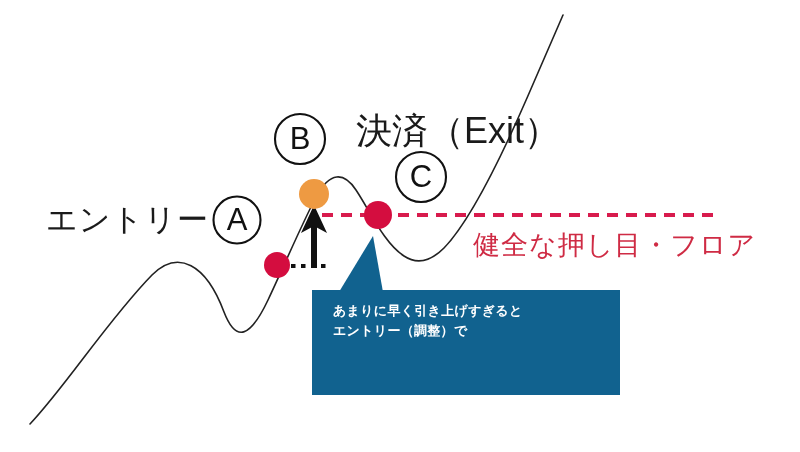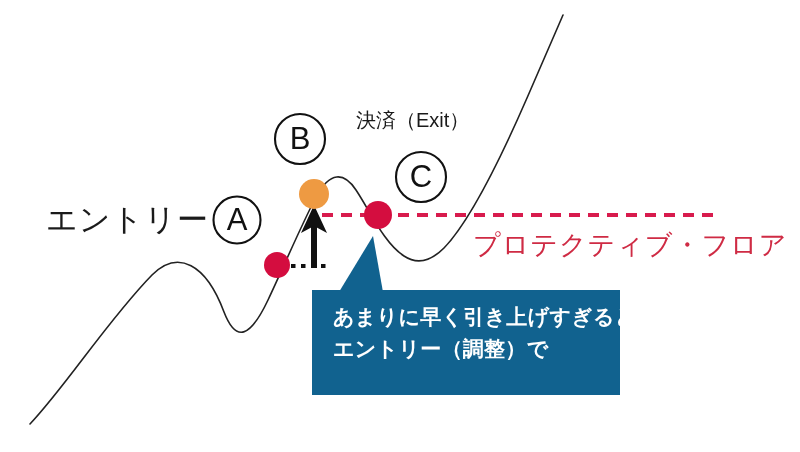--- a/index.html
+++ b/index.html
@@ -31,21 +31,21 @@
   #entry-label {
     left: 46px;
     top: 199px;
     font-size: 31px;
     letter-spacing: 1px;
     text-align: center;
   }
   #exit-label {
     left: 356px;
     top: 107px;
-    font-size: 20px;
+    font-size: 36px;
     letter-spacing: 0px;
   }
   #floor-label {
     position: absolute;
     left: 473px;
     top: 227px;
     font-size: 27px;
     letter-spacing: 1px;
     color: #cf2b44;
     white-space: nowrap;
@@ -57,21 +57,21 @@
     text-align: center;
     line-height: 1;
     font-weight: 400;
   }
   #callout-text {
     position: absolute;
     left: 333px;
     top: 301px;
     width: 280px;
     color: #ffffff;
-    font-size: 21px;
+    font-size: 13px;
     font-weight: bold;
     line-height: 1.52;
     letter-spacing: 0.3px;
   }
   #callout-text div { white-space: nowrap; }
 </style>
 </head>
 <body>
 
 <div id="stage">
@@ -108,21 +108,21 @@
 
     <circle cx="277" cy="265" r="13" fill="#D40D3F"></circle>
     <circle cx="314" cy="194" r="15" fill="#EE9A42"></circle>
     <circle cx="378" cy="215" r="14" fill="#D40D3F"></circle>
   </svg>
 
   <div class="label-txt" id="entry-label">エントリー</div>
 
   <div class="label-txt" id="exit-label">決済（Exit）</div>
 
-  <div id="floor-label">プロテクティブ・フロア</div>
+  <div id="floor-label">健全な押し目・フロア</div>
 
   <div class="marker-letter" style="left:222px; top:204px; width:30px;">A</div>
 
   <div class="marker-letter" style="left:285px; top:123px; width:30px;">B</div>
 
   <div class="marker-letter" style="left:406px; top:161px; width:30px;">C</div>
 
   <div id="callout-text">
     <div>あまりに早く引き上げすぎると</div>
     <div>エントリー（調整）で</div>

